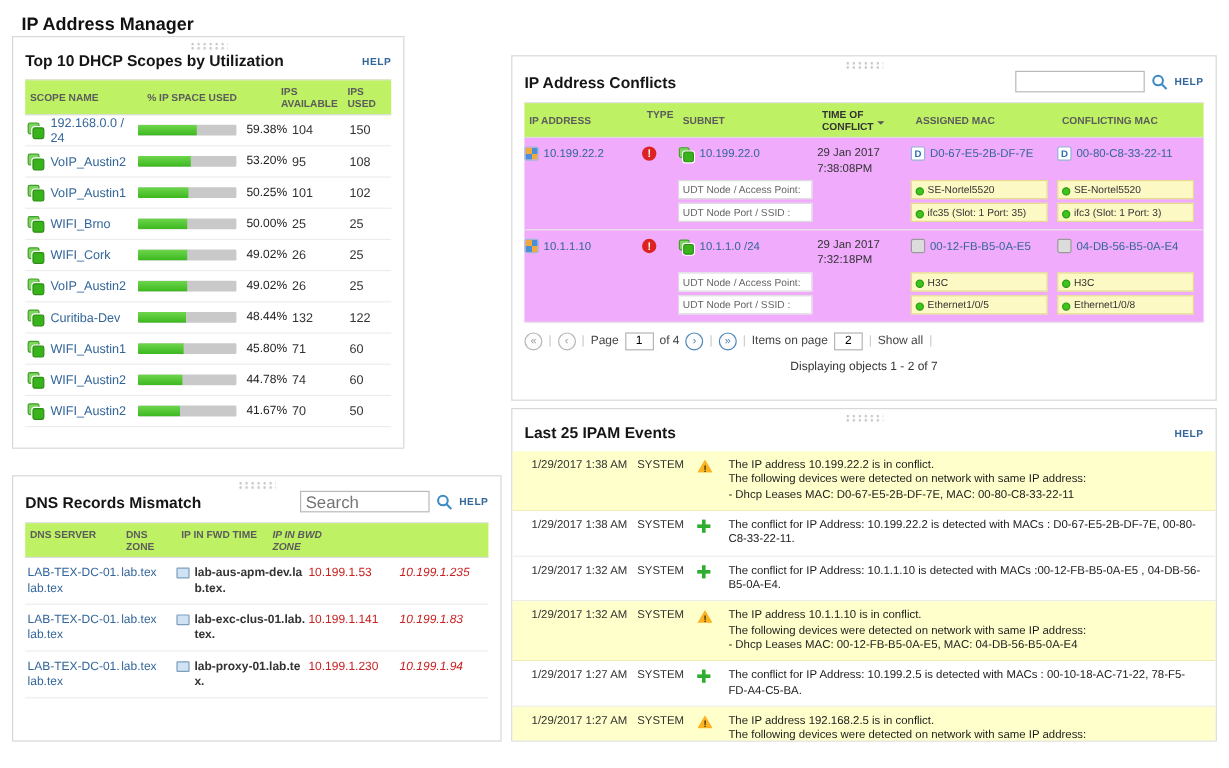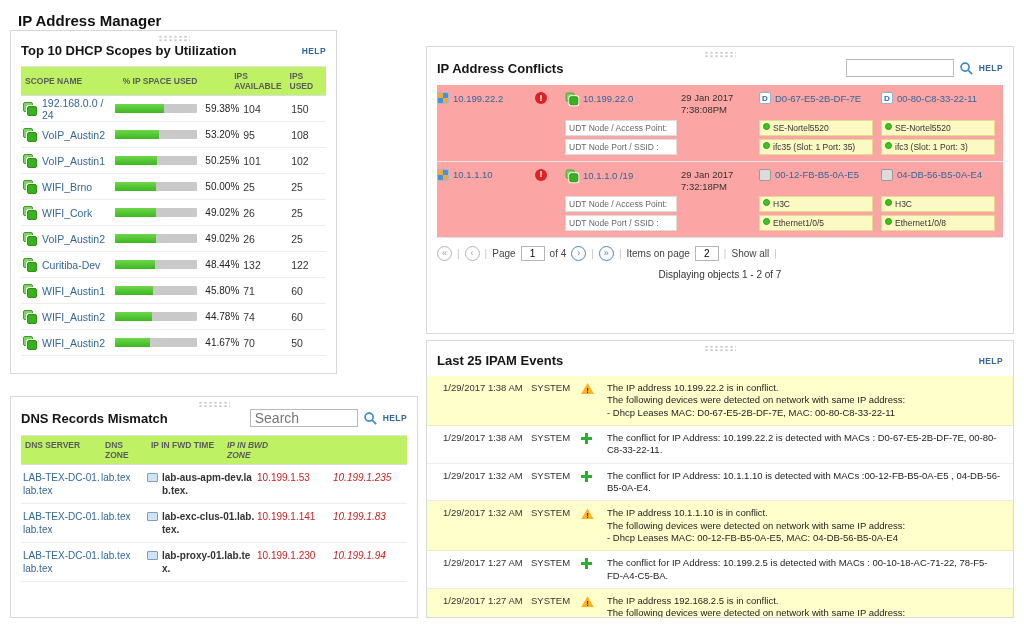--- a/index.html
+++ b/index.html
@@ -52,26 +52,26 @@
   .dnscol-bwd { width:74px;font-style:italic; }
 
   
   .conf-table { margin:0 10px; }
   .c-ip { width:98px; display:flex; align-items:center; }
   .c-type { width:30px; }
   .c-subnet { width:116px; display:flex; align-items:center; gap:4px; }
   .c-time { width:78px; font-size:9.5px; color:#333; line-height:1.3; }
   .c-amac { width:122px; display:flex; align-items:center; }
   .c-cmac { width:118px; display:flex; align-items:center; }
-  .conf-block { background:#fca5a5; border-bottom:1px solid #e6e6e6; padding:4px 0 6px; }
+  .conf-block { background:#f0abfc; border-bottom:1px solid #e6e6e6; padding:4px 0 6px; }
   .conf-main { display:flex; align-items:flex-start; min-height:26px; font-size:9.5px; padding-top:3px; }
   .conf-main .c-time div { white-space:nowrap; }
   .conf-sub { display:flex; align-items:center; margin-top:3px; }
   .lbl-box { border:1px solid #dcdcdc; background:#fff; color:#666; font-size:8.5px; padding:2px 3px; width:112px; }
-  .val-box { border:1px solid #e3dc90; background:#fdf9c4; font-size:8.5px; color:#333; padding:2px 3px; width:114px; display:flex; align-items:flex-start; gap:3px; cursor:pointer; }
+  .val-box { border:1px solid #e3dc90; background:#fdf9c4; font-size:8.5px; color:#333; padding:2px 3px; width:114px; display:flex; align-items:flex-end; gap:3px; cursor:pointer; }
   .gdot { width:7px; height:7px; border-radius:50%; background:#3ec41f; border:1px solid #2c9a12; flex:0 0 7px; }
   .ip-icon { width:12px; height:12px; border-radius:2px; border:1px solid #9db9d4; margin-right:4px; flex:0 0 12px;
     background:conic-gradient(#4a90d9 0 25%, #f0a93c 0 50%, #4a90d9 0 75%, #f0a93c 0); }
   .scope-icon.small { transform:scale(.9); }
   .alert-badge { width:12px; height:12px; border-radius:50%; background:#dd2222; color:#fff; display:flex; align-items:center; justify-content:center; }
   .alert-badge::after { content:"!"; font-size:9px; font-weight:bold; line-height:1; }
   .vendor { width:12px; height:12px; border-radius:2px; display:flex; align-items:center; justify-content:center; margin-right:4px; flex:0 0 12px; font-weight:bold; font-size:8px; }
   .vendor.dell { background:#fff; border:1px solid #8fb3d4; color:#2a6db0; }
   .vendor.dell::after { content:"D"; }
   .vendor.generic { background:#dcdcdc; border:1px solid #9a9a9a; }
@@ -323,20 +323,28 @@
     <div class="head-right">
       <input class="search-input" value="" style="">
       <svg class="mag" viewBox="0 0 16 16">
           <circle cx="6.5" cy="6.5" r="4.3" fill="none" stroke="#3b8ac4" stroke-width="1.8"></circle>
           <line x1="10" y1="10" x2="14" y2="14" stroke="#3b8ac4" stroke-width="1.8"></line>
         </svg>
       <span class="help">HELP</span>
     </div>
   </div>
   <div class="conf-table">
+    <div class="thead">
+      <div class="c-ip">IP ADDRESS</div>
+      <div class="c-type">TYPE</div>
+      <div class="c-subnet">SUBNET</div>
+      <div class="c-time" style="font-size:8.5px;"><span>TIME OF CONFLICT</span><span class="sort-caret"></span></div>
+      <div class="c-amac">ASSIGNED MAC</div>
+      <div class="c-cmac">CONFLICTING MAC</div>
+    </div>
 
     <div class="conf-block">
       <div class="conf-main">
         <div class="c-ip">
             <span class="ip-icon"></span>
             <a class="link">10.199.22.2</a>
           </div>
         <div class="c-type">
             <span class="alert-badge"></span>
           </div>
@@ -403,21 +411,21 @@
       <div class="conf-main">
         <div class="c-ip">
             <span class="ip-icon"></span>
             <a class="link">10.1.1.10</a>
           </div>
         <div class="c-type">
             <span class="alert-badge"></span>
           </div>
         <div class="c-subnet">
             <span class="scope-icon small"></span>
-            <a class="link">10.1.1.0 /19</a>
+            <a class="link">10.1.1.0 /24</a>
           </div>
         <div class="c-time">
             <div>29 Jan 2017</div>
             <div>7:32:18PM</div>
           </div>
         <div class="c-amac">
             <span class="vendor generic"></span>
             <a class="link">00-12-FB-B5-0A-E5</a>
           </div>
         <div class="c-cmac">

